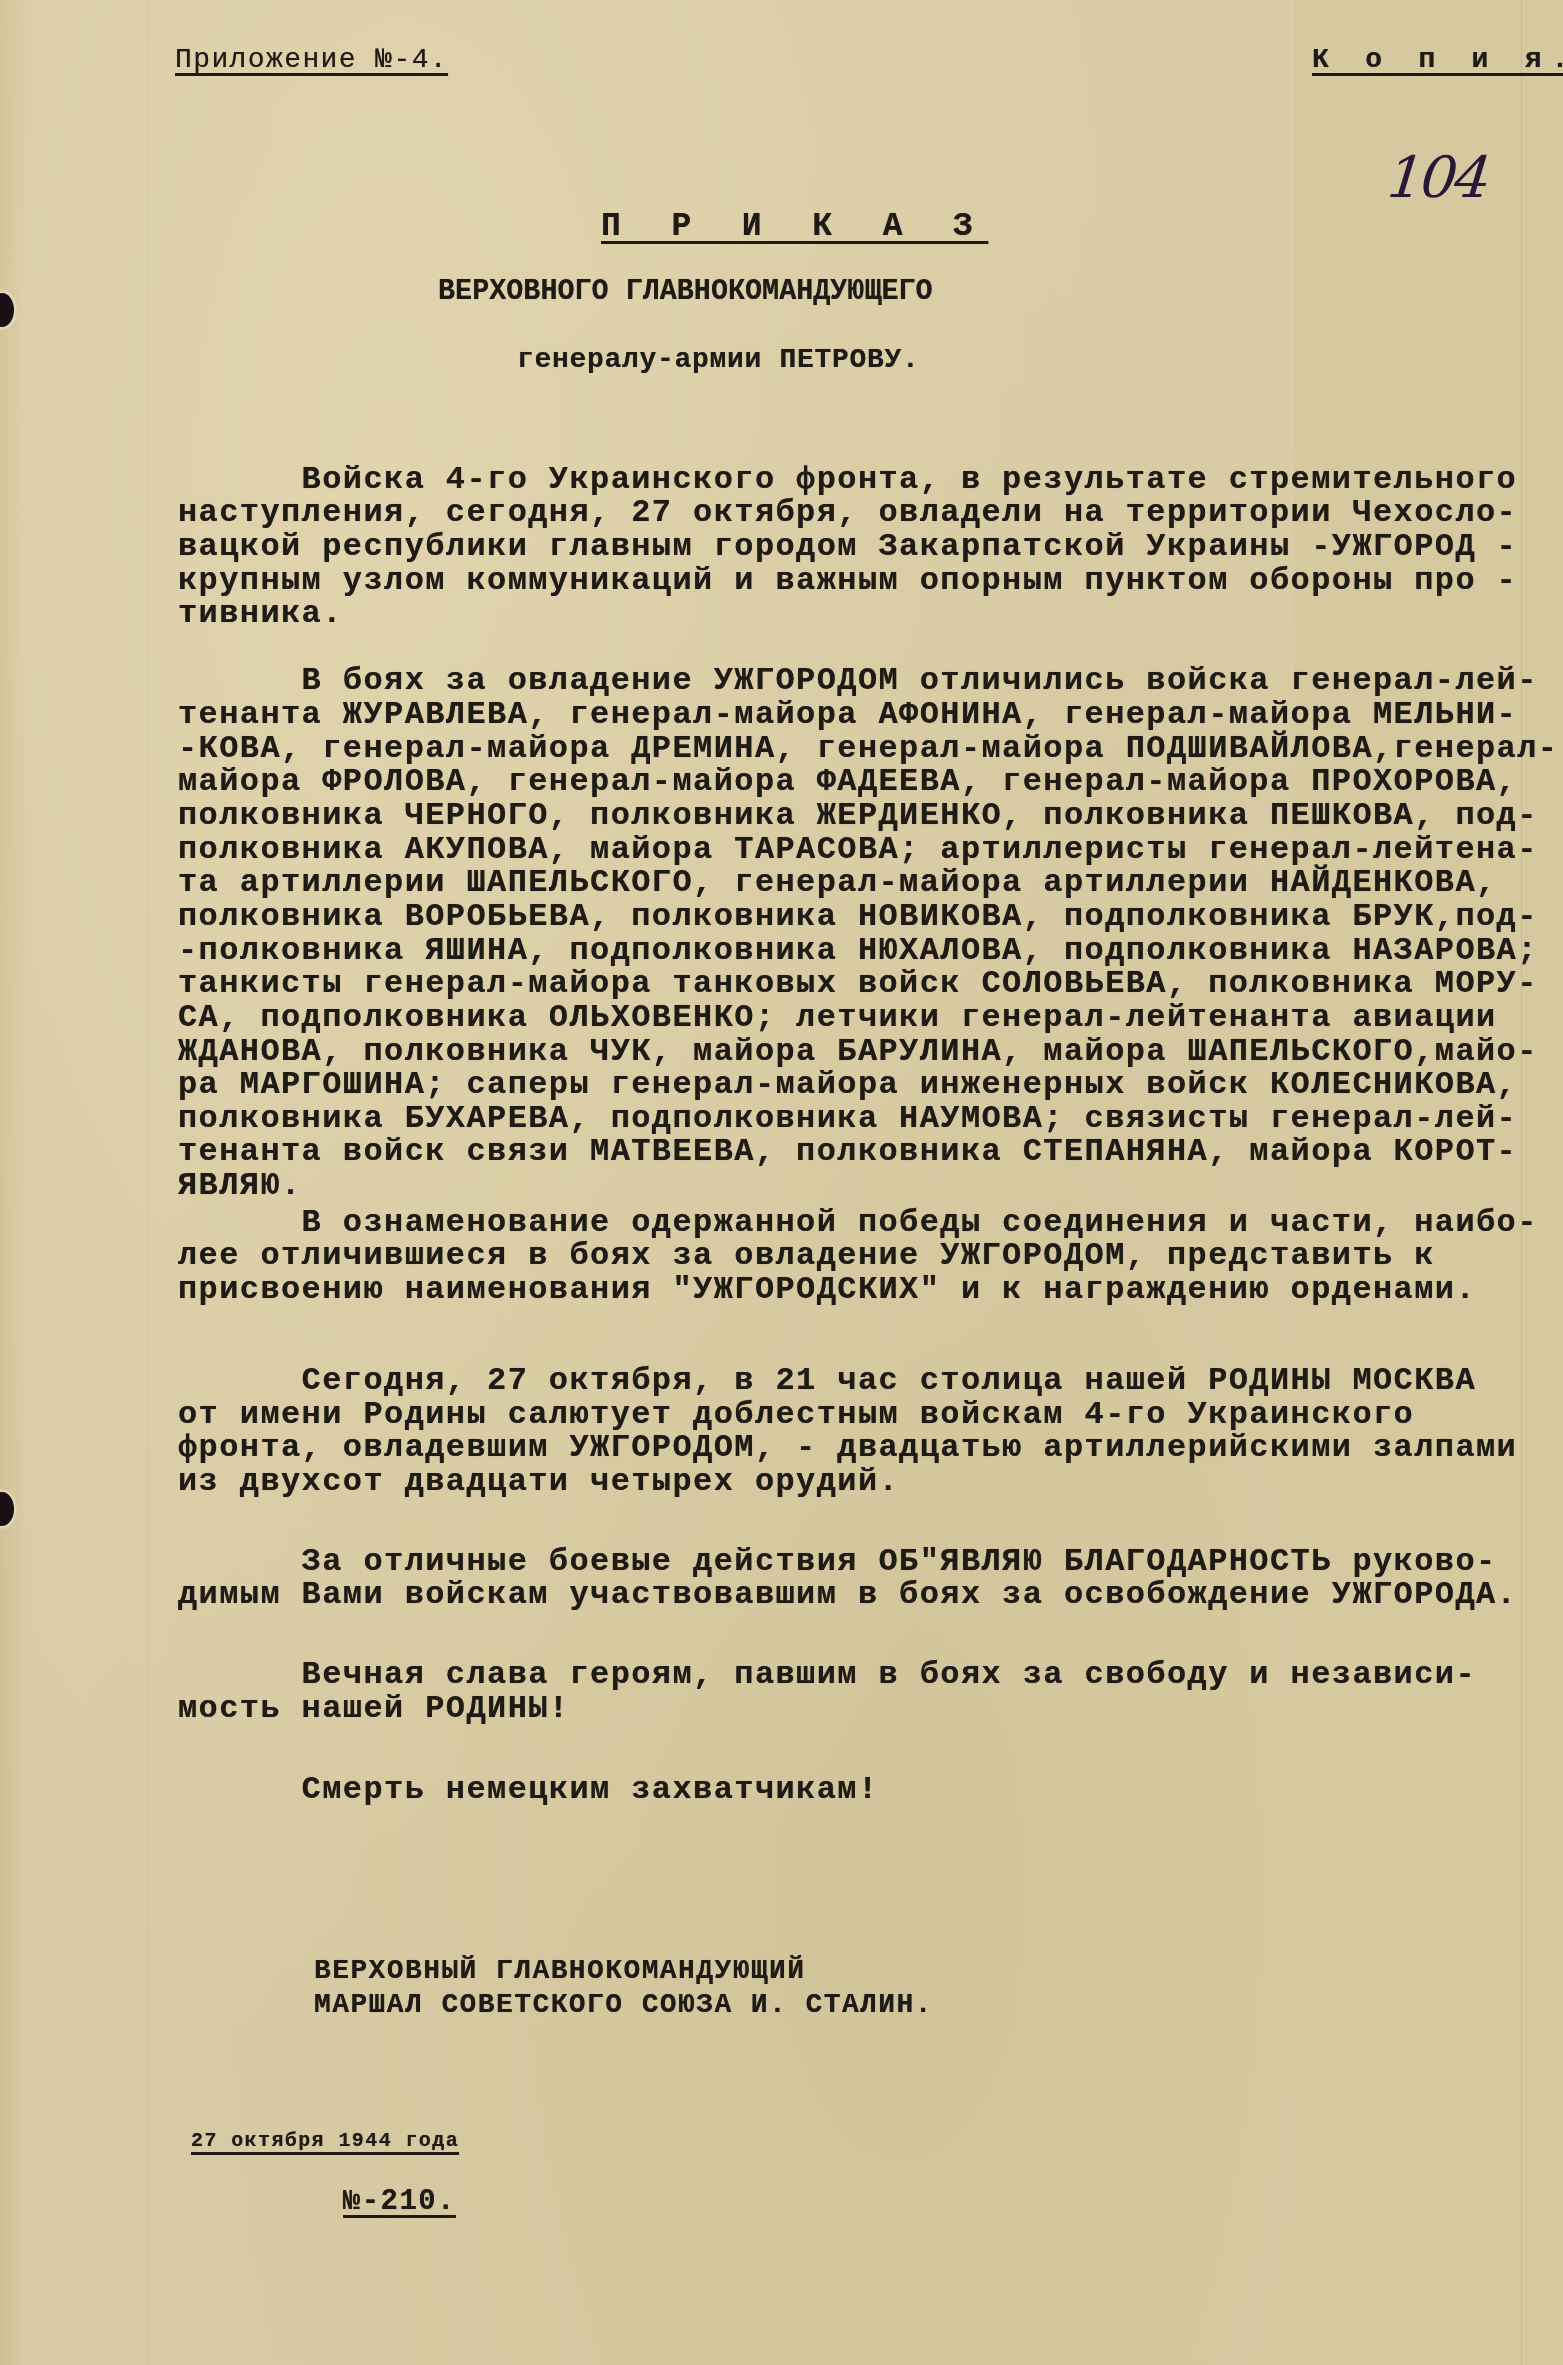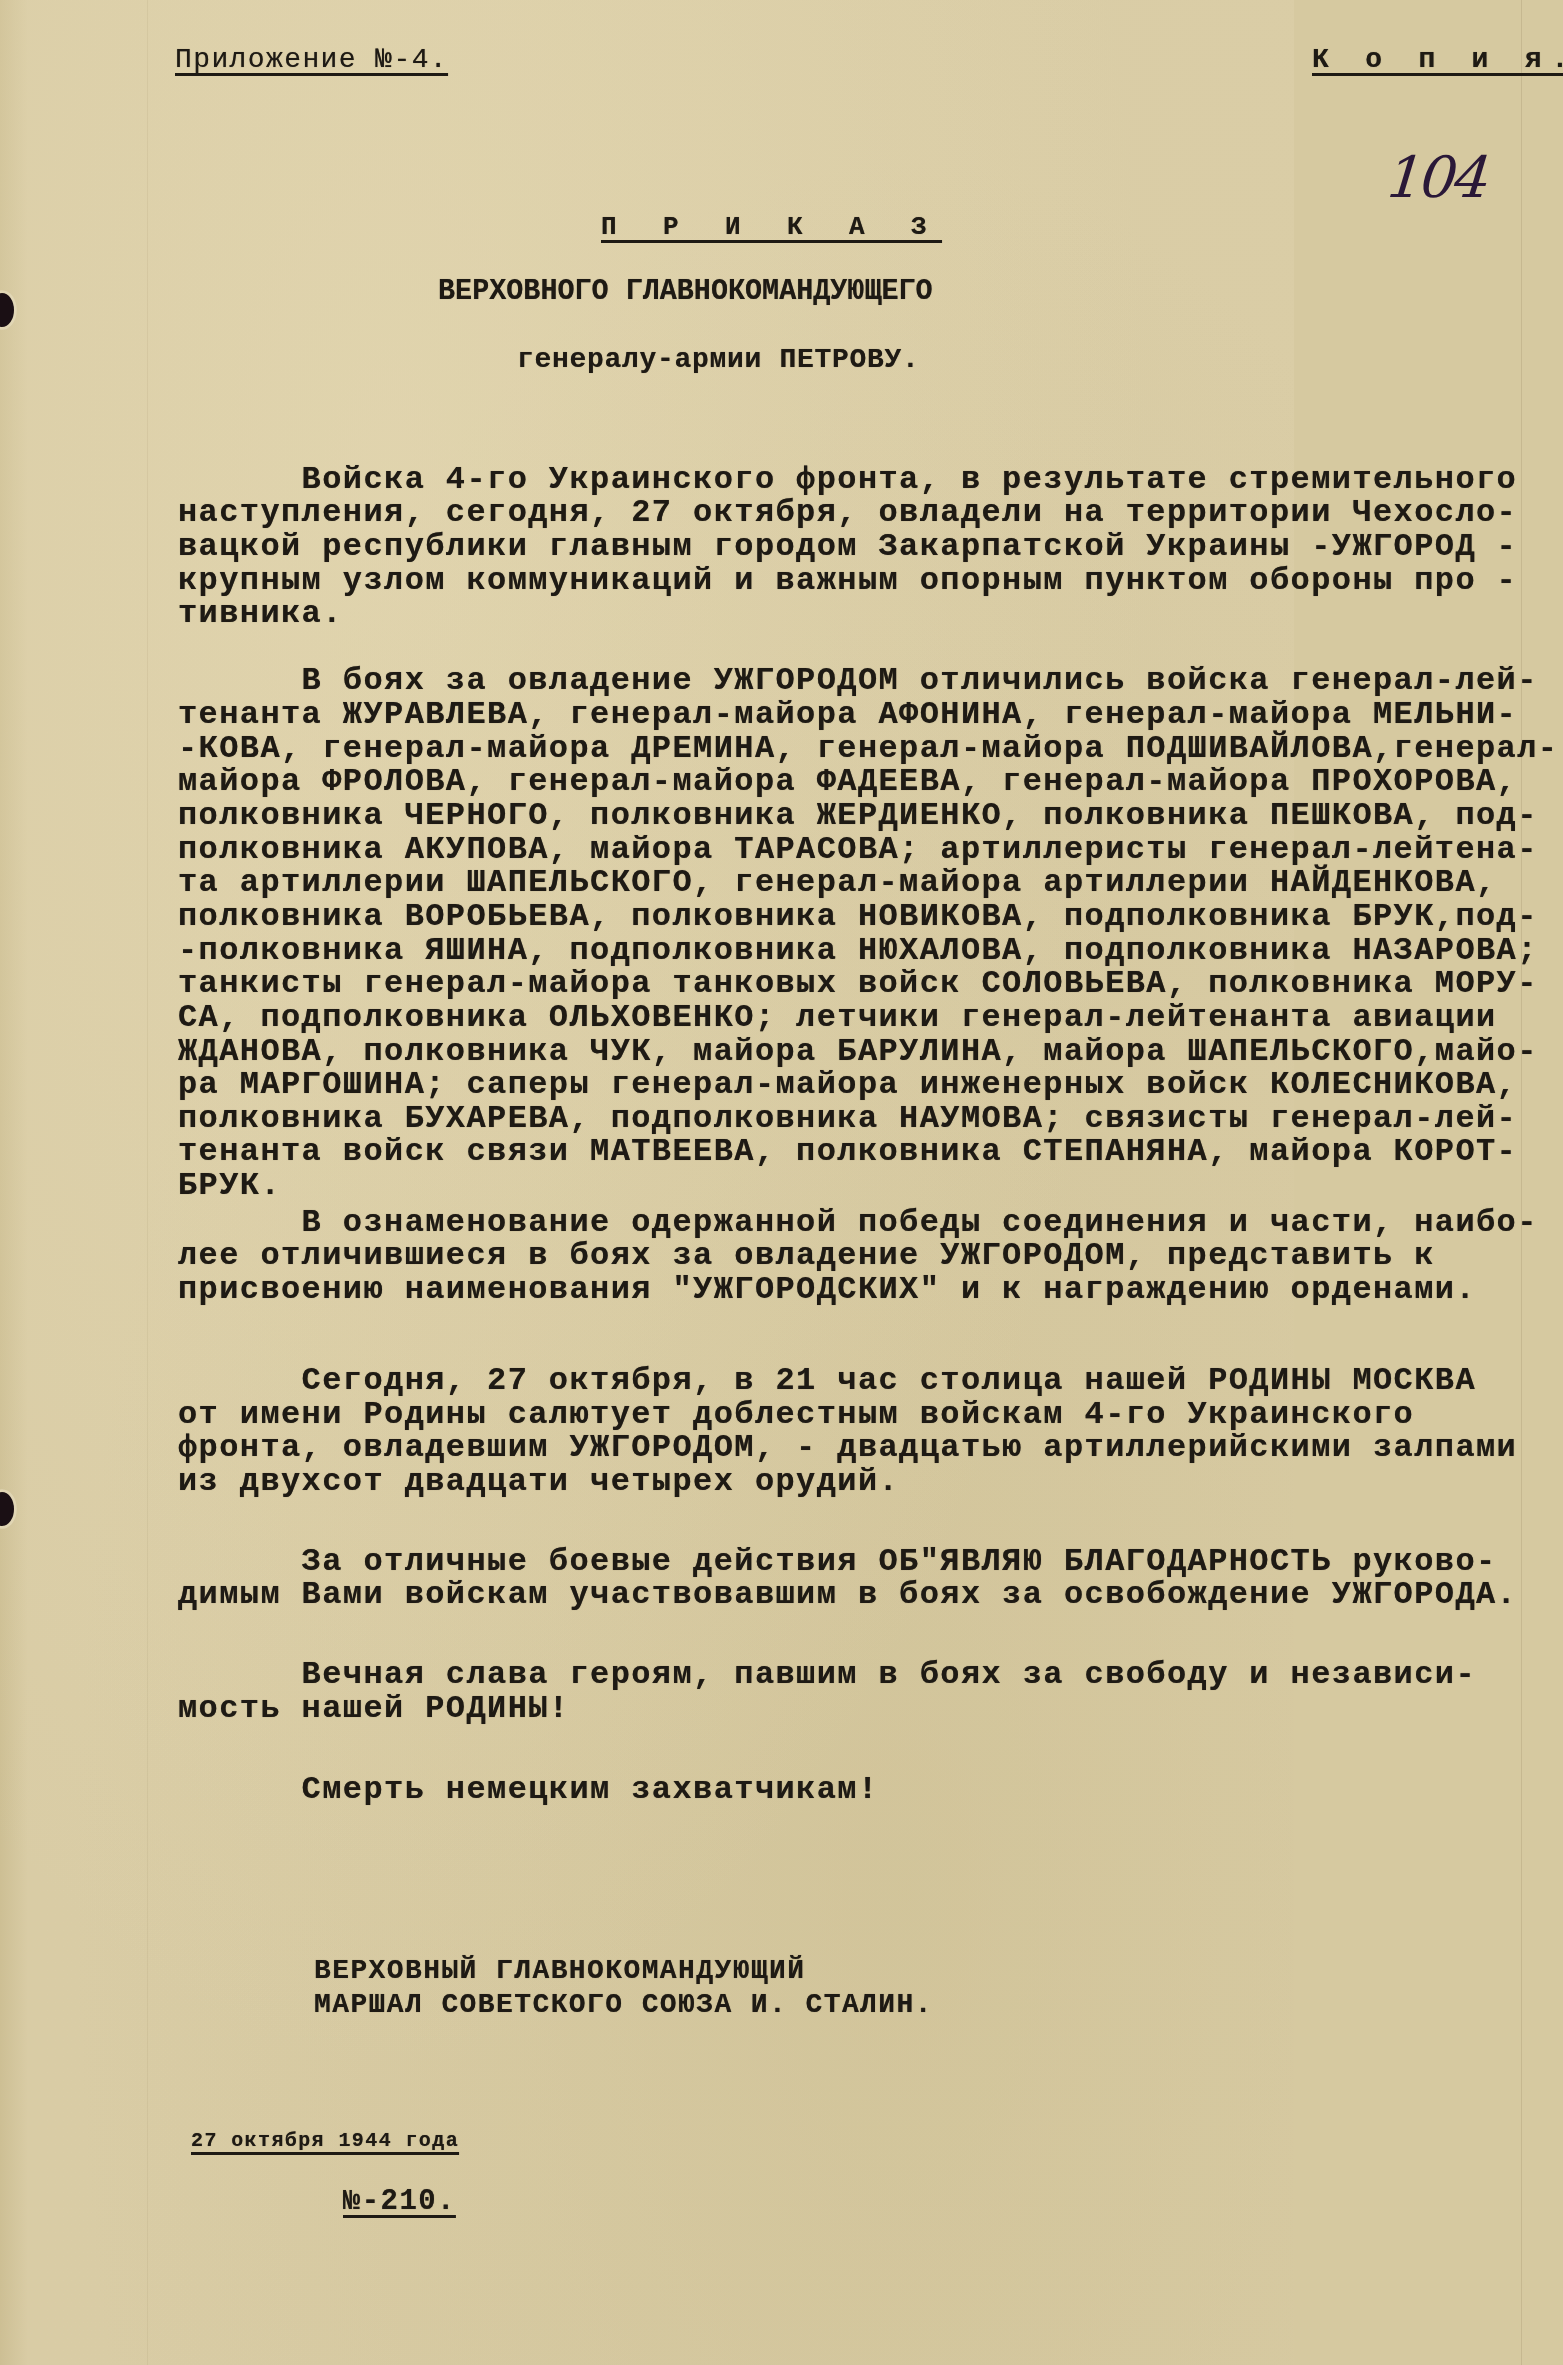--- a/index.html
+++ b/index.html
@@ -42,21 +42,21 @@
     }
     .u { text-decoration: underline; text-decoration-thickness: 2.8px; text-underline-offset: 5.6px; }
     .head-left { left: 175px; top: 43px; font-size: 28px; font-weight: normal; }
     .head-right { left: 1312px; top: 43px; font-size: 28px; letter-spacing: 9.8px; }
     .folio {
       position: absolute; left: 1388px; top: 144px;
       font-family: "DejaVu Serif", serif; font-size: 57px; font-weight: normal;
       color: #2a1838; font-style: italic; transform: skewX(-6deg);
       letter-spacing: -2.8px;
     }
-    .title { left: 601px; top: 210px; font-size: 26px; letter-spacing: 15.4px; }
+    .title { left: 601px; top: 210px; font-size: 33px; letter-spacing: 15.4px; }
     .subtitle1 { left: 433px; top: 275px; font-size: 29px; letter-spacing: 0px; transform: scaleX(0.98); }
     .subtitle2 { left: 517px; top: 343px; font-size: 28px; letter-spacing: 0.7px; }
     .body-line { left: 178px; }
     .sig { left: 314px; font-size: 28px; }
     .date { left: 191px; top: 2124px; font-size: 20px; }
     .num { left: 343px; top: 2185px; font-size: 29px; text-align: center; }
   </style>
 </head>
 <body>
 
@@ -91,21 +91,21 @@
     <div class="tline body-line" style="top:833px">полковника АКУПОВА, майора ТАРАСОВА; артиллеристы генерал-лейтена-</div>
     <div class="tline body-line" style="top:866px">та артиллерии ШАПЕЛЬСКОГО, генерал-майора артиллерии НАЙДЕНКОВА,</div>
     <div class="tline body-line" style="top:900px">полковника ВОРОБЬЕВА, полковника НОВИКОВА, подполковника БРУК,под-</div>
     <div class="tline body-line" style="top:934px">-полковника ЯШИНА, подполковника НЮХАЛОВА, подполковника НАЗАРОВА;</div>
     <div class="tline body-line" style="top:967px">танкисты генерал-майора танковых войск СОЛОВЬЕВА, полковника МОРУ-</div>
     <div class="tline body-line" style="top:1001px">СА, подполковника ОЛЬХОВЕНКО; летчики генерал-лейтенанта авиации</div>
     <div class="tline body-line" style="top:1035px">ЖДАНОВА, полковника ЧУК, майора БАРУЛИНА, майора ШАПЕЛЬСКОГО,майо-</div>
     <div class="tline body-line" style="top:1068px">ра МАРГОШИНА; саперы генерал-майора инженерных войск КОЛЕСНИКОВА,</div>
     <div class="tline body-line" style="top:1102px">полковника БУХАРЕВА, подполковника НАУМОВА; связисты генерал-лей-</div>
     <div class="tline body-line" style="top:1135px">тенанта войск связи МАТВЕЕВА, полковника СТЕПАНЯНА, майора КОРОТ-</div>
-    <div class="tline body-line" style="top:1169px">БРУК.</div>
+    <div class="tline body-line" style="top:1169px">ЯВЛЯЮ.</div>
   </div>
 
   <div>
     <div class="tline body-line" style="top:1206px">      В ознаменование одержанной победы соединения и части, наибо-</div>
     <div class="tline body-line" style="top:1239px">лее отличившиеся в боях за овладение УЖГОРОДОМ, представить к</div>
     <div class="tline body-line" style="top:1273px">присвоению наименования "УЖГОРОДСКИХ" и к награждению орденами.</div>
   </div>
 
   <div>
     <div class="tline body-line" style="top:1364px">      Сегодня, 27 октября, в 21 час столица нашей РОДИНЫ МОСКВА</div>

